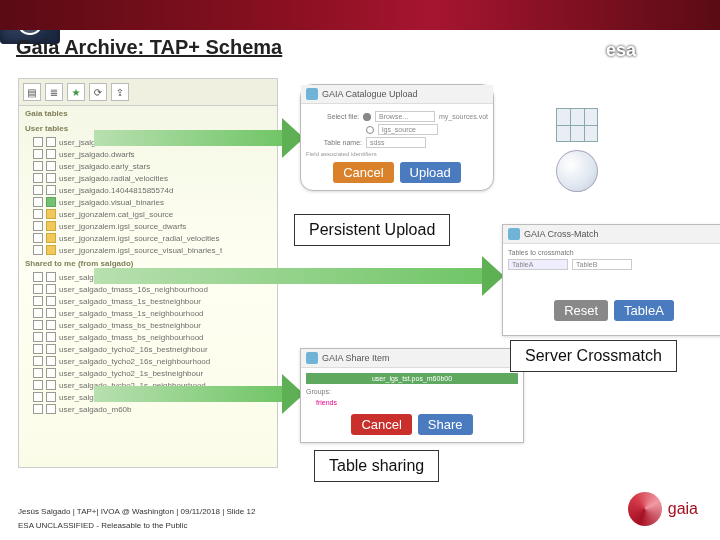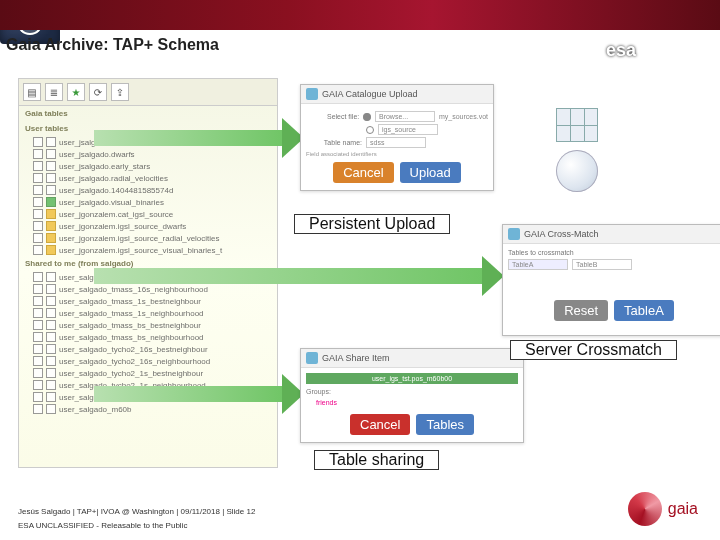--- a/index.html
+++ b/index.html
@@ -8,22 +8,22 @@
     font-family: Arial, Helvetica, sans-serif;
     background: #fff;
     position: relative;
     overflow: hidden;
   }
   .header-band {
     position: absolute; top: 0; left: 0; right: 0; height: 30px;
     background: linear-gradient(90deg, #5a0b14 0%, #8a1020 40%, #a61530 60%, #5a0b14 100%);
   }
   .title {
-    position: absolute; top: 36px; left: 6px;
-    font-size: 16px; font-weight: bold; color: #222;
+    position: absolute; top: 36px; left: 16px;
+    font-size: 20px; font-weight: bold; color: #222; text-decoration: underline;
   }
   .esa-badge {
     width: 60px; height: 44px;
     background: radial-gradient(circle at 30% 30%, #3b4a6b 0%, #1d2a44 70%);
     border-radius: 4px;
     display:flex;align-items:center;justify-content:center;
     box-shadow: inset 0 0 8px rgba(0,0,0,.4);
   }
   .esa-badge .circ { width:26px;height:26px;border-radius:50%;box-shadow:inset 0 0 0 2px #fff, inset 0 0 0 6px rgba(255,255,255,.15);}
   .esa-txt { font-size:18px; font-weight:bold; color:#fff; position:absolute; right:84px; top:40px; text-shadow:0 0 3px #000;}
@@ -47,21 +47,21 @@
   .fig-hdr { display:flex; align-items:center; gap:4px; padding:3px 5px; background:#f2f2f2; border-bottom:1px solid #ddd; font-size:9px; color:#555;}
   .fig-hdr .ico{width:12px;height:12px;background:#6fb4d6;border-radius:2px;}
   .fig-body{padding:5px;font-size:7px;color:#888;}
   .btn{display:inline-block;padding:3px 10px;border-radius:3px;font-size:13px;color:#fff;margin:2px;}
   .btn.orange{background:#d9822b;}
   .btn.blue{background:#4a7bbf;}
   .btn.red{background:#c9302c;}
   .btn.grey{background:#888;}
   .callout {
     position:absolute; background:#fff; border:1px solid #333;
-    padding:0 14px; font-size:16px; font-weight:500; color:#111;
+    padding:6px 14px; font-size:16px; font-weight:500; color:#111;
   }
   
   .arrow { position:absolute; height:40px; }
   .arrow .shaft{position:absolute;top:12px;left:0;right:18px;height:16px;
     background:linear-gradient(90deg,#b8e0b0 0%, #6fc565 100%);}
   .arrow .head{position:absolute;right:0;top:0;width:0;height:0;
     border-top:20px solid transparent;border-bottom:20px solid transparent;border-left:22px solid #5fb055;}
   
   .deco { position:absolute; }
   .grid-ico{width:42px;height:34px;background:#e9eef5;border:1px solid #8aa;position:relative;}
@@ -226,21 +226,21 @@
   </div>
 <div class="arrow" style="top:256px;left:94px;width:410px;">
     <div class="shaft"></div>
     <div class="head"></div>
   </div>
 <div class="arrow" style="top:374px;left:94px;width:210px;">
     <div class="shaft"></div>
     <div class="head"></div>
   </div>
 
-<div class="fig" style="top:84px;left:300px;width:194px;">
+<div class="fig" style="top:84px;left:300px;width:194px;border-radius:13px;">
   <div class="fig-hdr">
       <span class="ico"></span>
       <span>GAIA Catalogue Upload</span>
     </div>
   <div class="fig-body">
     <div class="field-row">
         <span class="lab">Select file:</span>
         <span class="radio on"></span>
         <span class="inp">Browse...</span>
         <span>my_sources.vot</span>
@@ -291,21 +291,21 @@
   <div class="fig-hdr">
       <span class="ico"></span>
       <span>GAIA Share Item</span>
     </div>
   <div class="fig-body">
     <div style="background:#5fa860;color:#fff;text-align:center;padding:2px;font-size:7px">user_igs_tst.pos_m60b00</div>
     <div style="margin:4px 0;color:#777">Groups:</div>
     <div style="color:#e08;margin-left:10px">friends</div>
     <div style="text-align:center;margin-top:6px">
       <span class="btn red">Cancel</span>
-      <span class="btn blue">Tables</span>
+      <span class="btn blue">Share</span>
     </div>
   </div>
 </div>
 
 <div class="callout" style="top:214px;left:294px;">Persistent Upload</div>
 <div class="callout" style="top:340px;left:510px;">Server Crossmatch</div>
 <div class="callout" style="top:450px;left:314px;">Table sharing</div>
 
 <div class="footer1">Jesús Salgado | TAP+| IVOA @ Washington | 09/11/2018 | Slide 12</div>
 <div class="footer2">ESA UNCLASSIFIED - Releasable to the Public</div>

